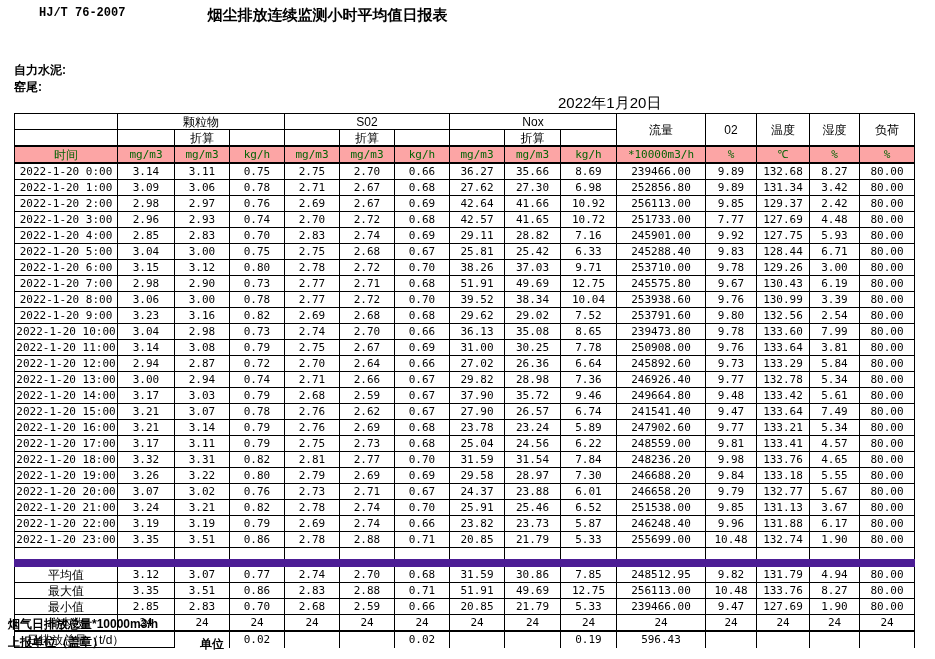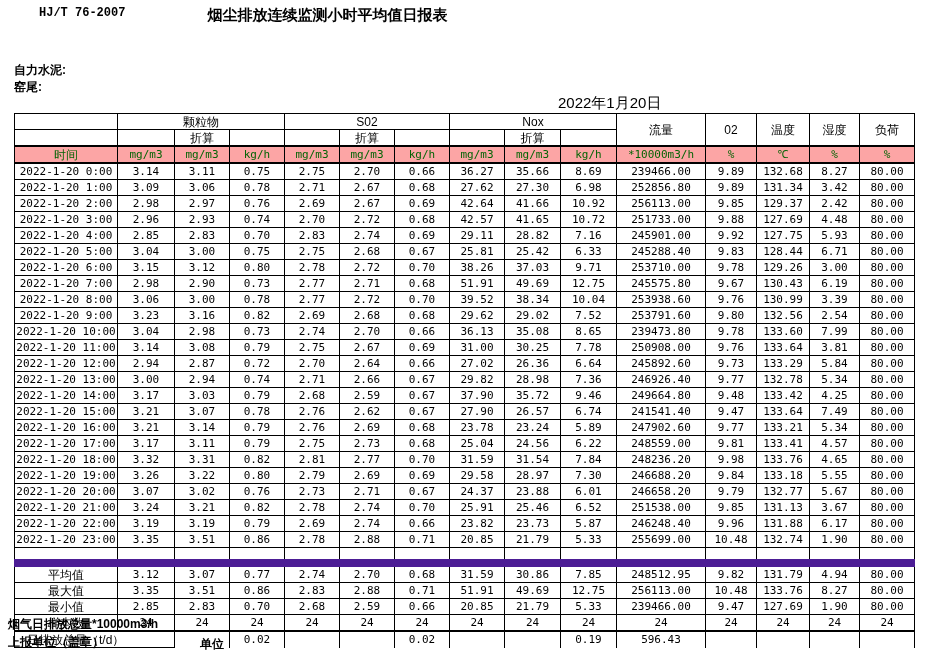--- a/index.html
+++ b/index.html
@@ -166,21 +166,21 @@
         <td>2.96</td>
         <td>2.93</td>
         <td>0.74</td>
         <td>2.70</td>
         <td>2.72</td>
         <td>0.68</td>
         <td>42.57</td>
         <td>41.65</td>
         <td>10.72</td>
         <td>251733.00</td>
-        <td>9.88</td>
+        <td>7.77</td>
         <td>127.69</td>
         <td>4.48</td>
         <td>80.00</td>
       </tr>
       <tr>
         <td>2022-1-20 4:00</td>
         <td>2.85</td>
         <td>2.83</td>
         <td>0.70</td>
         <td>2.83</td>
@@ -355,21 +355,21 @@
         <td>0.79</td>
         <td>2.68</td>
         <td>2.59</td>
         <td>0.67</td>
         <td>37.90</td>
         <td>35.72</td>
         <td>9.46</td>
         <td>249664.80</td>
         <td>9.48</td>
         <td>133.42</td>
-        <td>4.25</td>
+        <td>5.61</td>
         <td>80.00</td>
       </tr>
       <tr>
         <td>2022-1-20 15:00</td>
         <td>3.21</td>
         <td>3.07</td>
         <td>0.78</td>
         <td>2.76</td>
         <td>2.62</td>
         <td>0.67</td>

